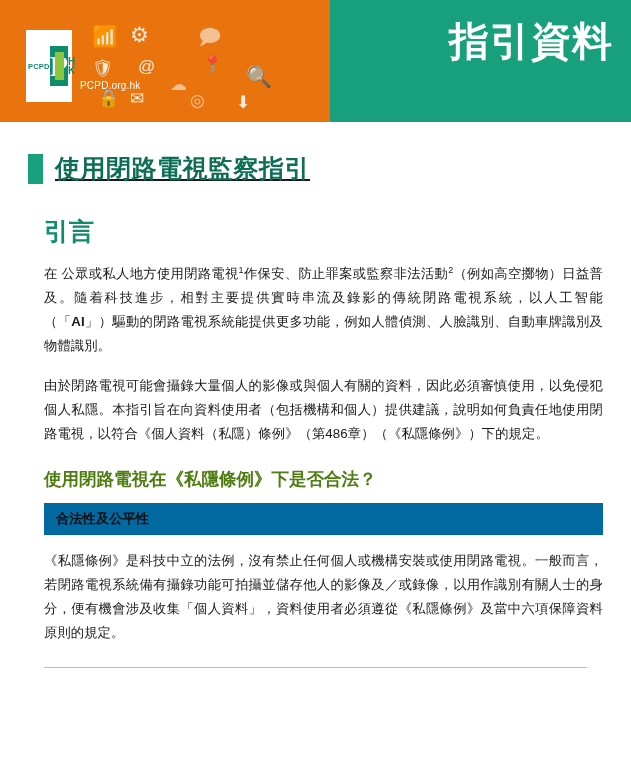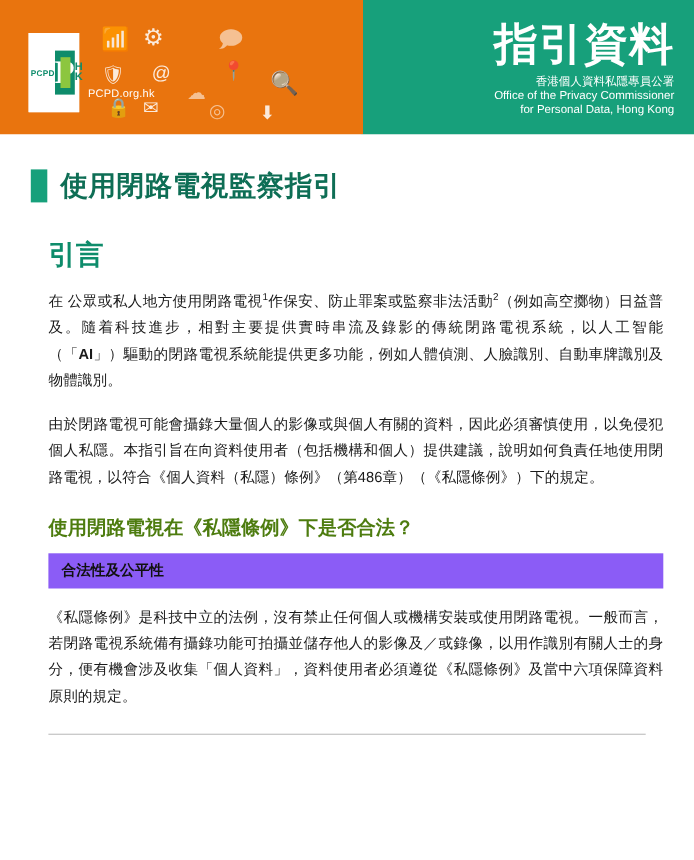--- a/index.html
+++ b/index.html
@@ -133,20 +133,21 @@
 
   
   .content {
     padding: 0 28px;
     box-sizing: border-box;
   }
   .doc-title-row {
     display: flex;
     align-items: center;
     margin-top: 30px;
+    text-decoration: underline;
   }
   .doc-title-bar {
     width: 15px;
     height: 30px;
     background: #17A07B;
     margin-right: 12px;
   }
   .doc-title {
     font-size: 25px;
     font-weight: bold;
@@ -176,21 +177,21 @@
   }
   p.body sup {
     font-size: 9px;
     vertical-align: super;
     line-height: 0;
   }
   .bold-inline { font-weight: bold; }
 
   .subsec {
     margin: 0 0 14px 16px;
-    background: #8b5cf6;
+    background: #0369a1;
     padding: 7px 12px;
     font-size: 13.3px;
     font-weight: bold;
     color: #111111;
     box-sizing: border-box;
     width: calc(100% - 16px);
   }
   .rule {
     margin: 22px 16px 0 16px;
     border-top: 1px solid #bdbdbd;
@@ -225,25 +226,20 @@
       <span class="ic big" style="left:168px; top:44px;">🔍</span>
       <span class="ic" style="left:20px; top:66px;">🔒</span>
       <span class="ic" style="left:52px; top:66px;">✉</span>
       <span class="ic dim" style="left:112px; top:68px;">◎</span>
       <span class="ic" style="left:158px; top:70px;">⬇</span>
     </div>
 
     <div class="pcpd-url">PCPD.org.hk</div>
 
     <div class="title-zh">指引資料</div>
-    <div class="title-sub">
-      <div>香港個人資料私隱專員公署</div>
-      <div>Office of the Privacy Commissioner</div>
-      <div>for Personal Data, Hong Kong</div>
-    </div>
   </div>
 
   <div class="content">
 
     <div class="doc-title-row">
       <div class="doc-title-bar"></div>
       <div class="doc-title">使用閉路電視監察指引</div>
     </div>
 
     <div class="h2">引言</div>

